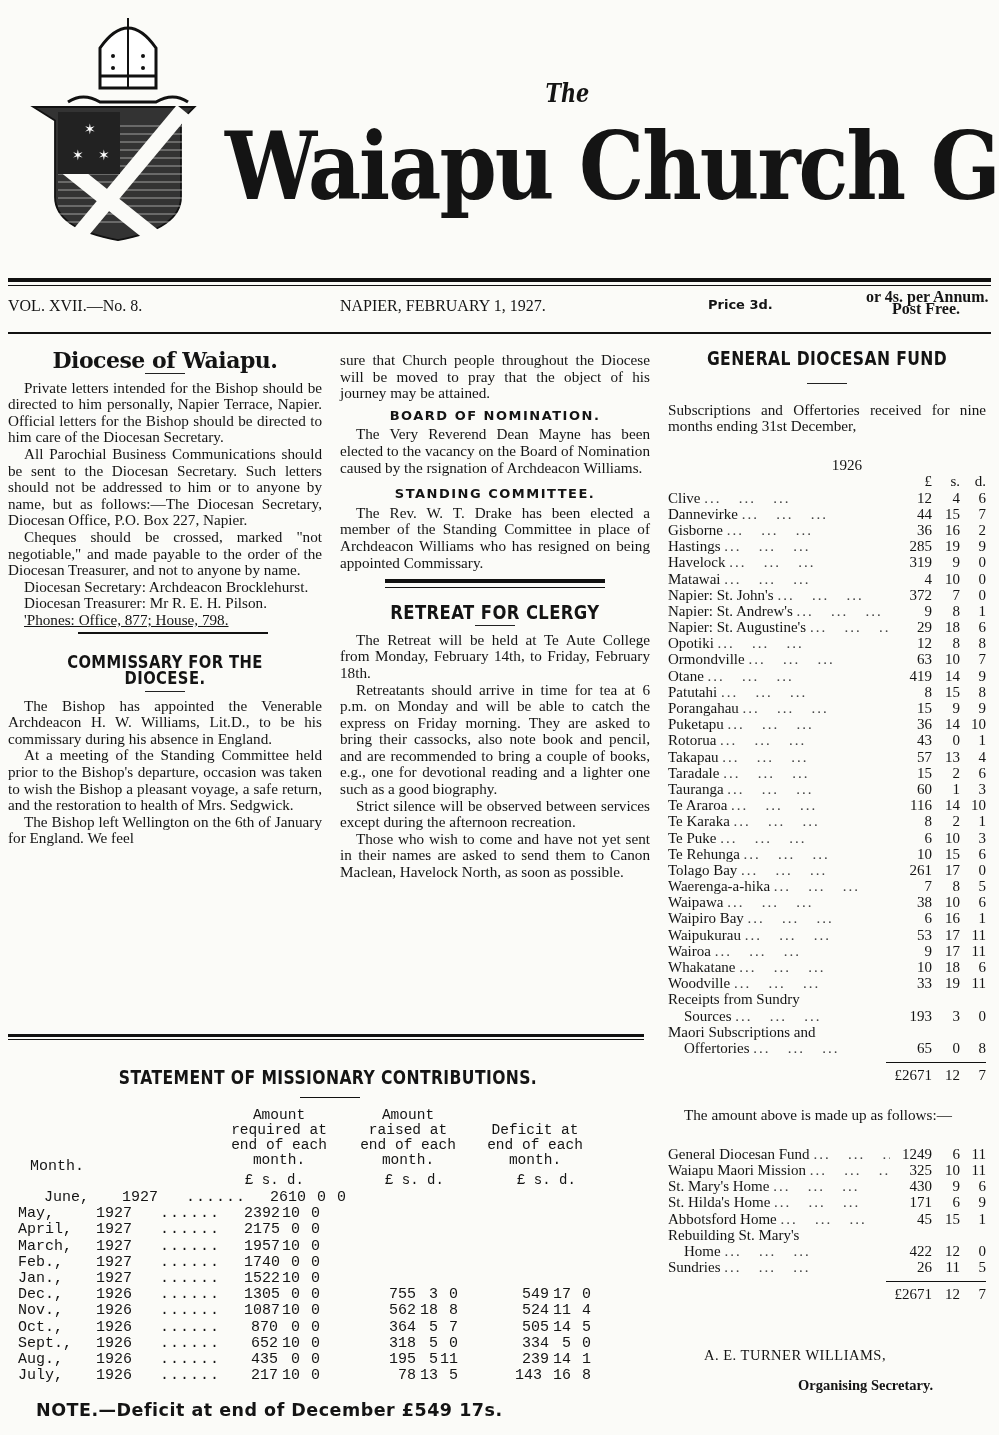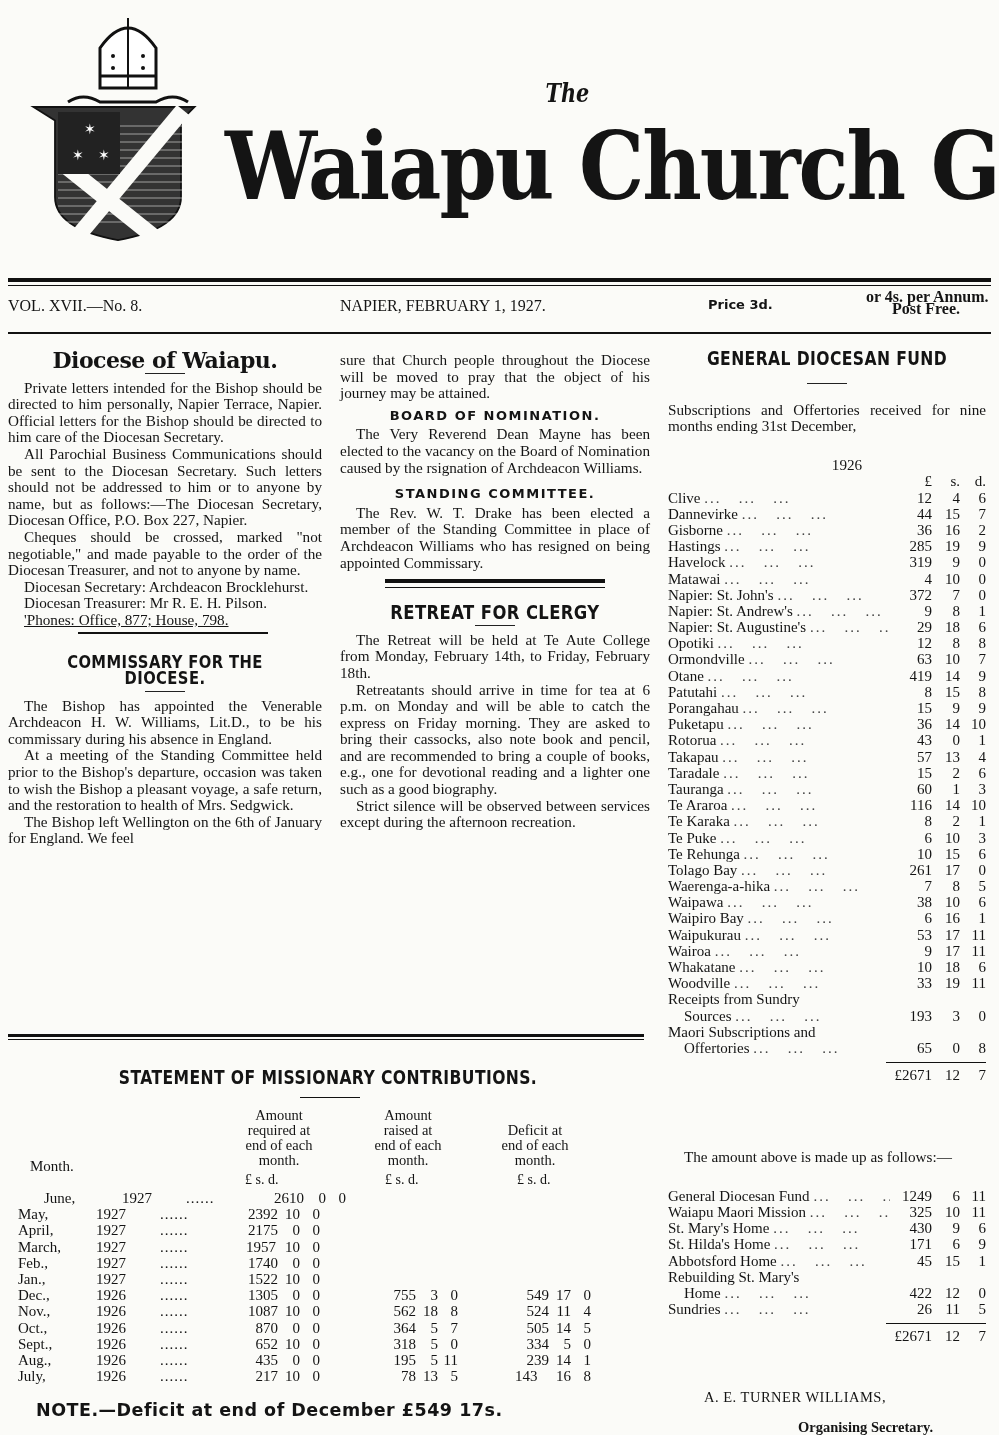--- a/index.html
+++ b/index.html
@@ -132,20 +132,21 @@
   <div class="sub-head" style="margin-top:10px;">STANDING COMMITTEE.</div>
   <p>The Rev. W. T. Drake has been elected a member of the Standing Committee in place of Archdeacon Williams who has resigned on being appointed Commissary.</p>
   <div class="thick-rule"></div>
   <div class="thin-rule"></div>
 
   <div class="sec-head" style="margin-top:16px;font-size:20px;">RETREAT FOR CLERGY</div>
   <div class="dash"></div>
   <p>The Retreat will be held at Te Aute College from Monday, February 14th, to Friday, February 18th.</p>
   <p>Retreatants should arrive in time for tea at 6 p.m. on Monday and will be able to catch the express on Friday morning. They are asked to bring their cassocks, also note book and pencil, and are recommended to bring a couple of books, e.g., one for devotional reading and a lighter one such as a good biography.</p>
   <p>Strict silence will be observed between services except during the afternoon recreation.</p>
+  <p>Those who wish to come and have not yet sent in their names are asked to send them to Canon Maclean, Havelock North, as soon as possible.</p>
 </div>
 
 <div class="col" style="left:668px;top:344px;width:318px;">
   <div class="sec-head" style="font-size:19px;">GENERAL DIOCESAN FUND</div>
   <div class="dash" style="margin-top:16px;margin-bottom:18px;"></div>
   <p class="noind">Subscriptions and Offertories received for nine months ending 31st December,</p>
   <div style="text-align:center;margin-top:22px;padding-left:40px;">1926</div>
 
   <div class="fund-row">
     <span class="nm"></span>
@@ -362,21 +363,21 @@
       </div>
     </div>
   <div class="sumline"></div>
   <div class="fund-row">
     <span class="nm"></span>
     <span class="p" style="width:60px;">£2671</span>
     <span class="s">12</span>
     <span class="d">7</span>
   </div>
 
-  <p style="margin-top:66px;">The amount above is made up as follows:—</p>
+  <p style="margin-top:24px;">The amount above is made up as follows:—</p>
   <div id="breakdown-rows" style="margin-top:22px;">
       <div class="fund-row">
         <span class="nm"><span>General Diocesan Fund</span> <span class="dots">... &nbsp; ... &nbsp; ...</span></span>
         <span class="p">1249</span>
         <span class="s">6</span>
         <span class="d">11</span>
       </div>
       <div class="fund-row">
         <span class="nm"><span>Waiapu Maori Mission</span> <span class="dots">... &nbsp; ... &nbsp; ...</span></span>
         <span class="p">325</span>
@@ -426,21 +427,21 @@
   </div>
   <div style="margin-top:44px;padding-left:36px;font-size:14.5px;letter-spacing:0.5px;">A. E. TURNER WILLIAMS,</div>
   <div style="margin-top:14px;padding-left:130px;font-size:14.5px;font-weight:bold;">Organising Secretary.</div>
 </div>
 
 <div class="abs st-rule"></div>
 <div class="abs st-rule2"></div>
 <div class="abs st-head">STATEMENT OF MISSIONARY CONTRIBUTIONS.</div>
 <div class="abs" style="left:300px;top:1097px;width:60px;height:1px;background:#111;"></div>
 
-<div class="abs" style="left:0;top:1108px;width:660px;height:290px;">
+<div class="abs" style="left:0;top:1108px;width:660px;height:290px;font-family:Liberation Mono, monospace;">
   <div class="abs st-col-h" style="left:224px;top:0;width:110px;">
     <div>Amount</div>
     <div>required at</div>
     <div>end of each</div>
     <div>month.</div>
   </div>
   <div class="abs st-col-h" style="left:353px;top:0;width:110px;">
     <div>Amount</div>
     <div>raised at</div>
     <div>end of each</div>

